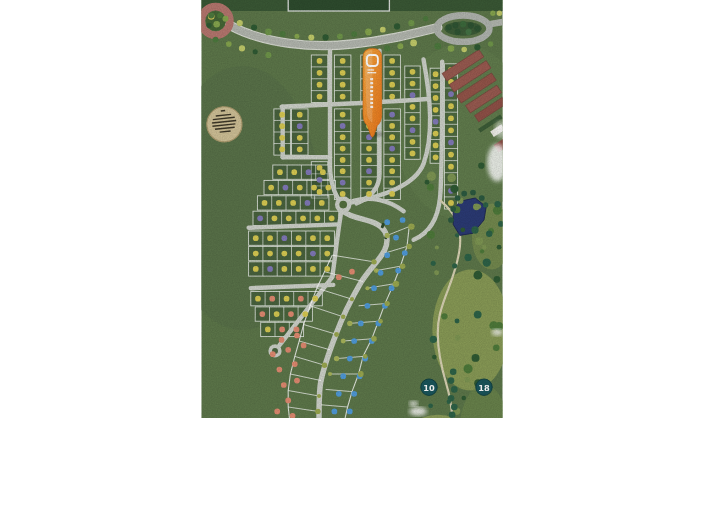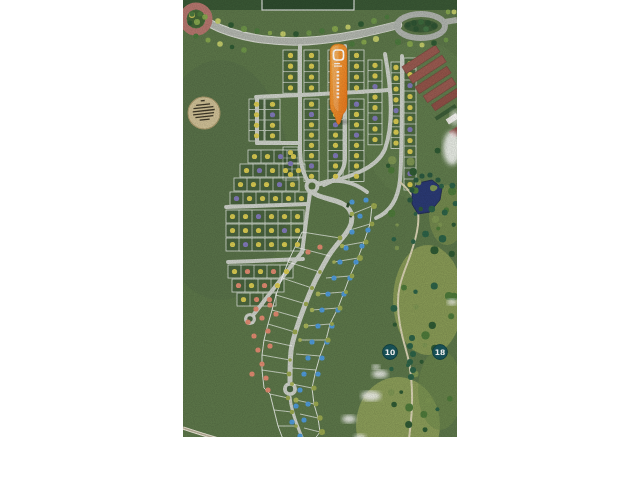--- a/index.html
+++ b/index.html
@@ -1,16 +1,16 @@
 <!DOCTYPE html>
 <html><head>
 <meta charset="utf-8">
 <style>
   html,body{margin:0;padding:0;background:#ffffff;}
-  .stage{width:640px;height:437px;position:relative;background:#ffffff;overflow:hidden;
+  .stage{width:640px;height:380px;position:relative;background:#ffffff;overflow:hidden;
          font-family:"DejaVu Sans", sans-serif;}
   svg{display:block;}
   text{font-family:"DejaVu Sans", sans-serif;}
 </style>
 </head>
 <body>
 
 <div class="stage">
 <svg width="640" height="480" viewBox="0 0 640 480">
   <defs>

